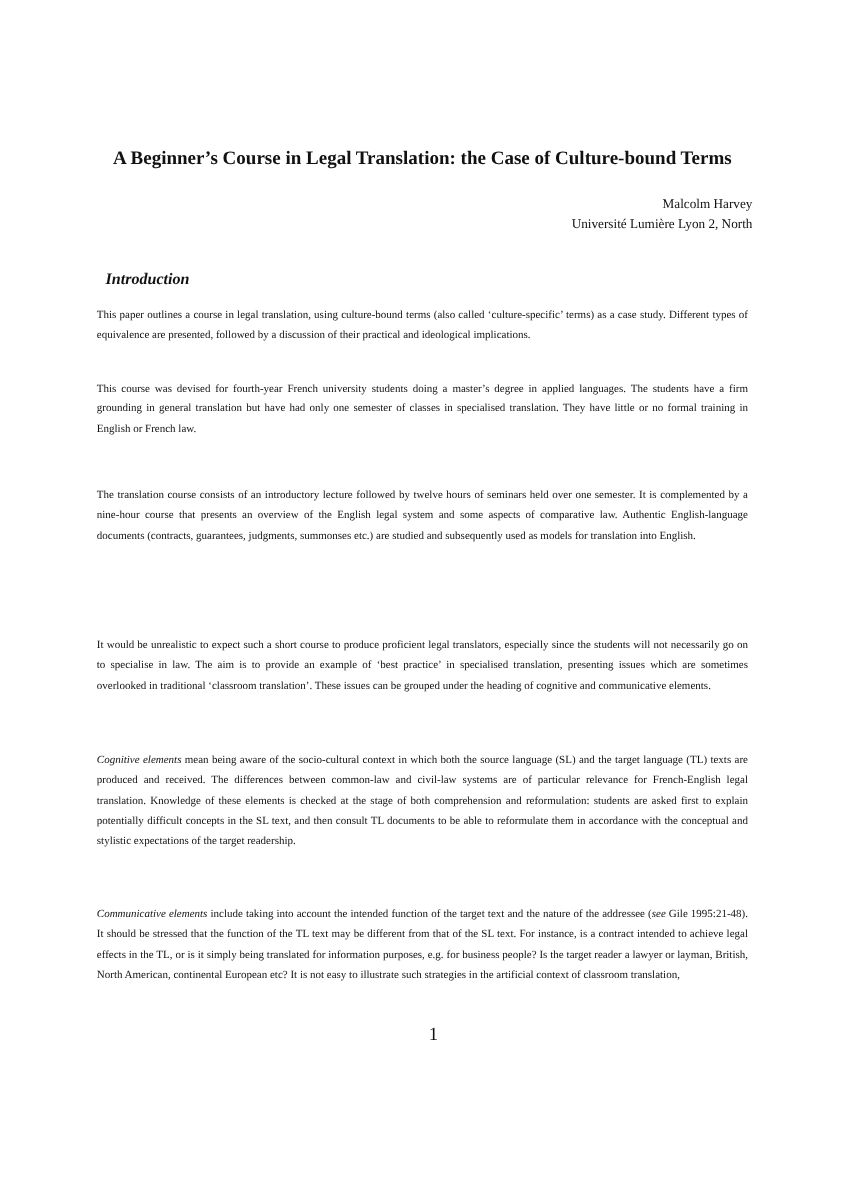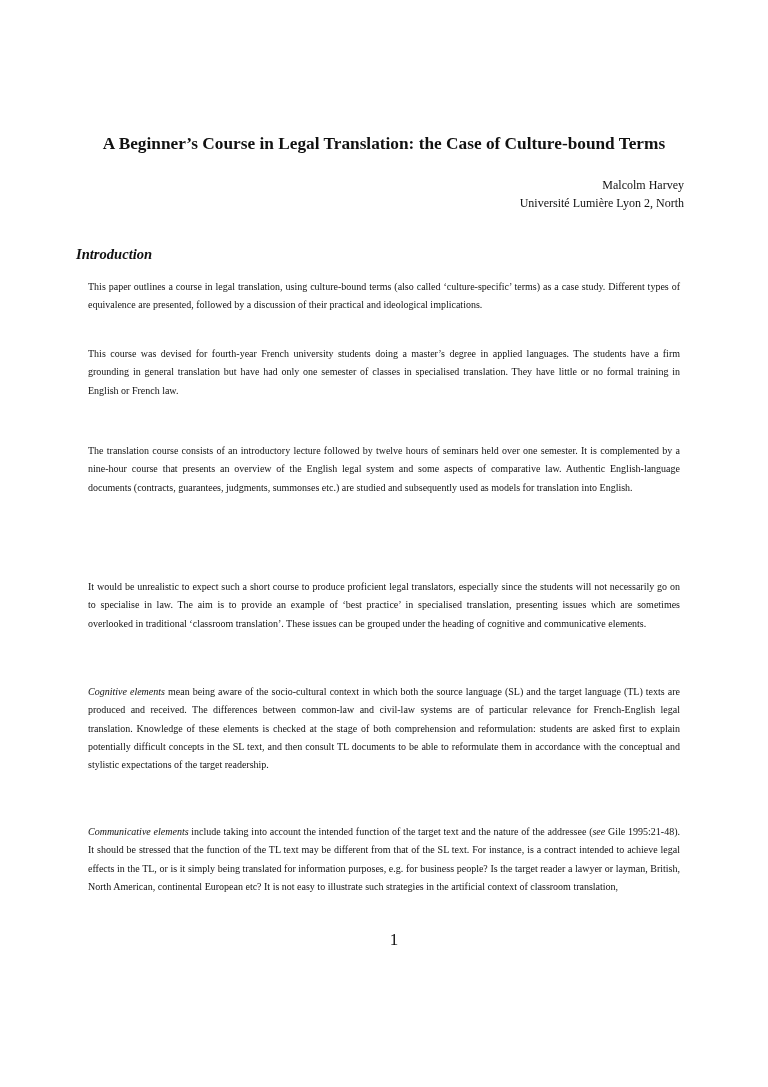--- a/index.html
+++ b/index.html
@@ -14,21 +14,21 @@
     text-align: center; font-weight: bold; font-size: 17.3px; line-height: 22px;
     white-space: nowrap;
   }
   .author, .affil {
     position: absolute; left: 84px; width: 600px; text-align: right;
     font-size: 12px; line-height: 18px;
   }
   .author { top: 176px; }
   .affil { top: 194px; }
   .heading {
-    position: absolute; left: 76px; font-weight: bold; font-style: italic;
+    position: absolute; left: 96px; font-weight: bold; font-style: italic;
     font-size: 14.6px; line-height: 18px; text-align: right;
   }
   .para {
     position: absolute; left: 88px; width: 592px;
     font-size: 10px; line-height: 18.25px; text-align: justify;
     text-align-last: left;
   }
   .para em { }
   .page-num {
     position: absolute; left: 384px; top: 930px; width: 20px; text-align: center;

